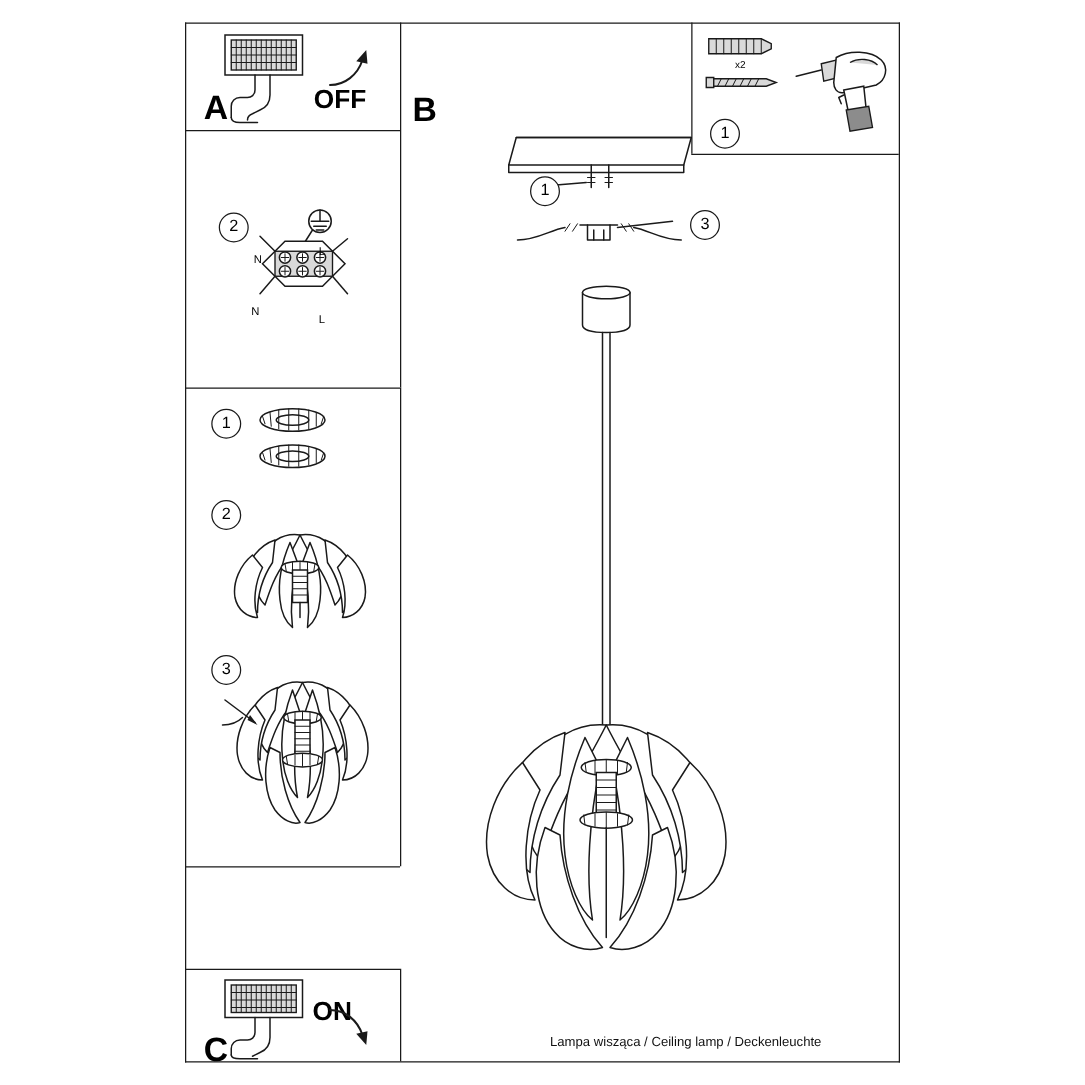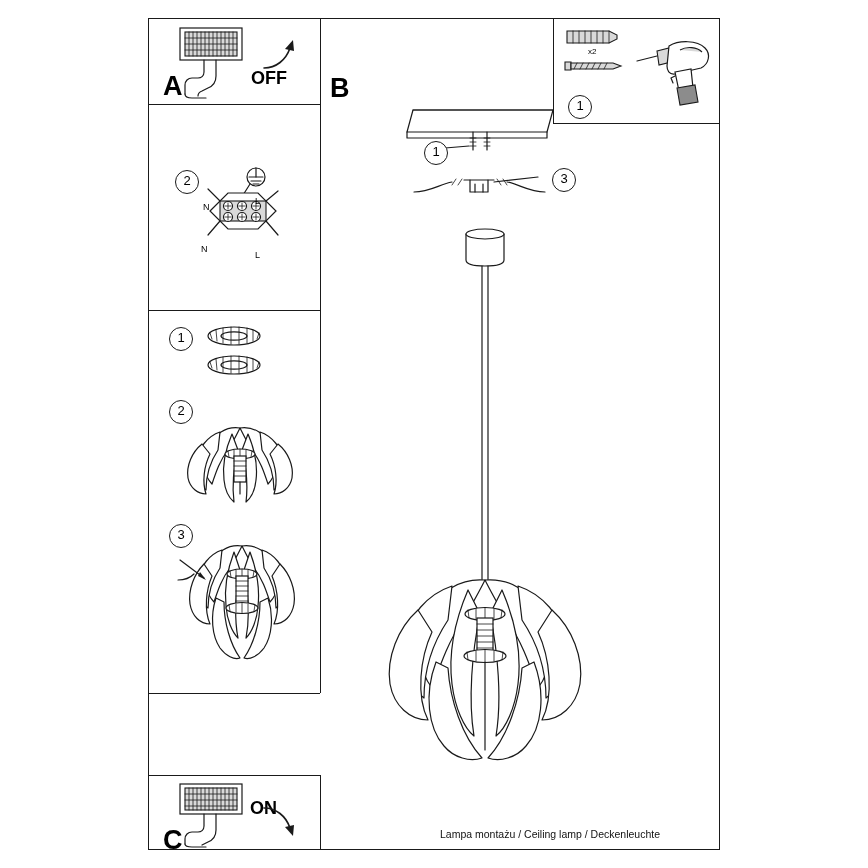--- a/index.html
+++ b/index.html
@@ -25,21 +25,21 @@
   }
   .hline { height: 1px; }
   .vline { width: 1px; }
   .big-letter {
     position: absolute;
     font-size: 27px;
     font-weight: bold;
   }
   .onoff {
     position: absolute;
-    font-size: 18px;
+    font-size: 21px;
     font-weight: bold;
   }
   .circnum {
     position: absolute;
     width: 22px; height: 22px;
     border: 1.4px solid #1a1a1a;
     border-radius: 50%;
     font-size: 13px;
     line-height: 20px;
     text-align: center;
@@ -461,16 +461,16 @@
         <line x1="116" y1="423" x2="116" y2="433"></line>
         <line x1="125" y1="422" x2="125" y2="434"></line>
         <line x1="134" y1="423" x2="134" y2="433"></line>
         <line x1="143" y1="424" x2="142" y2="432"></line>
       </g>
       <line class="s" x1="125" y1="434" x2="125" y2="522"></line>
     </svg>
   </div>
 
   <div class="footer" style="left:440px; top:827px; width:270px;">
-    <div>Lampa montażu / Ceiling lamp / Deckenleuchte</div>
+    <div>Lampa wisząca / Ceiling lamp / Deckenleuchte</div>
   </div>
 
 </div>
 
 </body></html>

